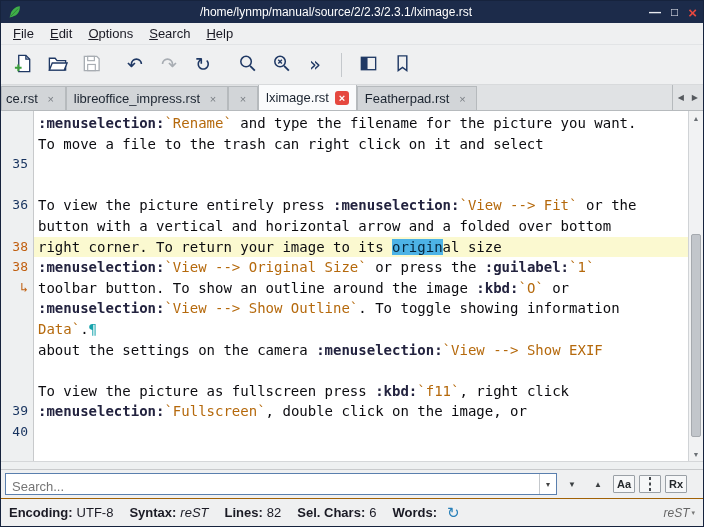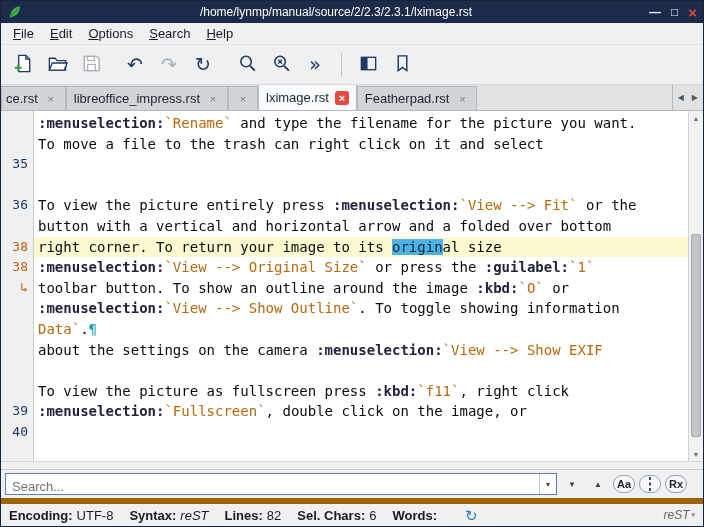--- a/index.html
+++ b/index.html
@@ -71,25 +71,25 @@
   .sthumb{position:absolute;left:2px;right:2px;top:34%;height:63%;background:#c2c6cb;border:1px solid #a6aaaf;border-radius:2px}
   .sarrow.down{position:absolute;bottom:0;left:0;right:0}
   .hstrip{position:absolute;left:0;right:0;bottom:0;height:8px;background:#eef0f1;border-top:1px solid #d5d7d9}
 
   
   .searchbar{height:29px;display:flex;align-items:center;gap:4px;padding:0 4px;background:#eff0f1;border-top:1px solid #c8cacc;flex:0 0 auto}
   .search-field{flex:1;max-width:552px;height:22px;border:1px solid #5a7fae;background:#fff;display:flex;align-items:flex-end}
   .search-field input{flex:1;border:none;outline:none;font-family:"Liberation Sans",sans-serif;font-size:13px;padding:0 6px;color:#333;background:transparent}
   .combo{width:17px;align-self:stretch;display:flex;align-items:center;justify-content:center;border-left:1px solid #c4c8cc;font-size:8px;color:#444}
   .sbtn{border:none;background:transparent;width:22px;height:22px;display:flex;align-items:center;justify-content:center;font-size:8px;color:#3c4043;cursor:default}
-  .sbtn.boxed{border:1px solid #9aa0a6;border-radius:10px;background:#f6f7f8;width:22px;height:18px;font-size:11px;font-weight:bold;color:#24282c}
+  .sbtn.boxed{border:1px solid #9aa0a6;border-radius:1px;background:#f6f7f8;width:22px;height:18px;font-size:11px;font-weight:bold;color:#24282c}
   .ww-box{width:11px;height:9px;border:1px dashed #44484c}
 
   
-  .statusbar{height:28px;display:flex;align-items:center;gap:32px;padding:0 8px;background:#eff0f1;border-top:6px solid #a16207;flex:0 0 auto;font-size:13px}
+  .statusbar{height:28px;display:flex;align-items:center;gap:14px;padding:0 8px;background:#eff0f1;border-top:1px solid #a16207;flex:0 0 auto;font-size:13px}
   .sitem b{font-weight:bold}
   .sitem .val{margin-left:4px}
   .sitem .val.it{font-style:italic}
   .refresh-btn{border:none;background:transparent;color:#2980b9;font-size:15px;line-height:1;cursor:default;margin-left:-8px}
   .status-right{margin-left:auto;color:#666;font-size:12px;font-style:italic;display:flex;align-items:center;gap:2px}
   .status-right .tiny{font-size:7px;font-style:normal;color:#777}
 </style>
 </head>
 <body>
 

